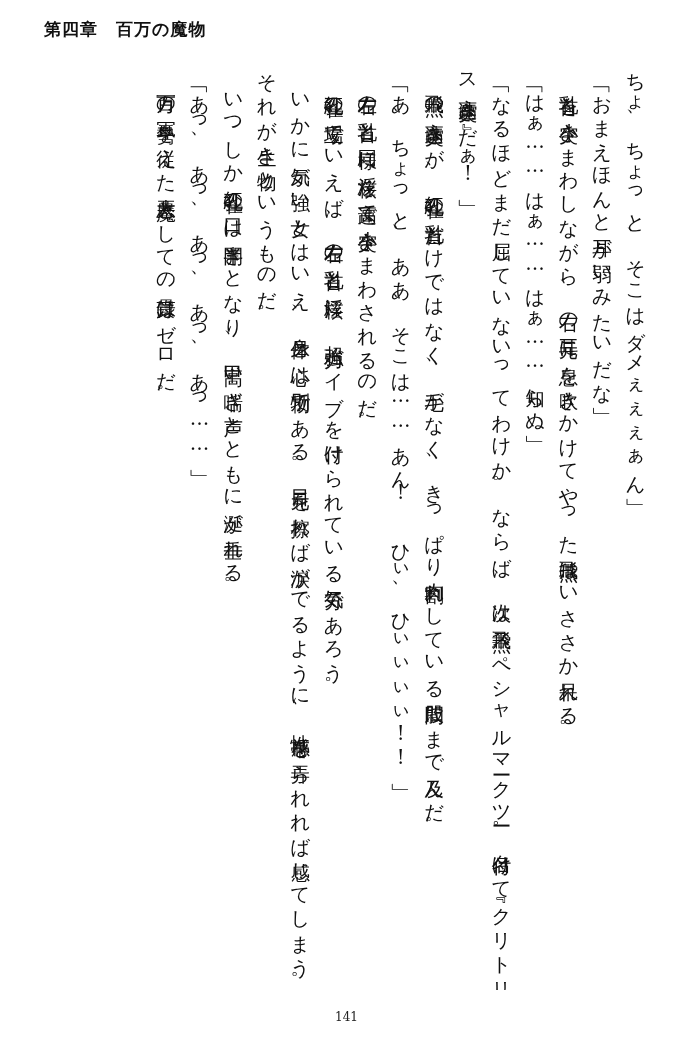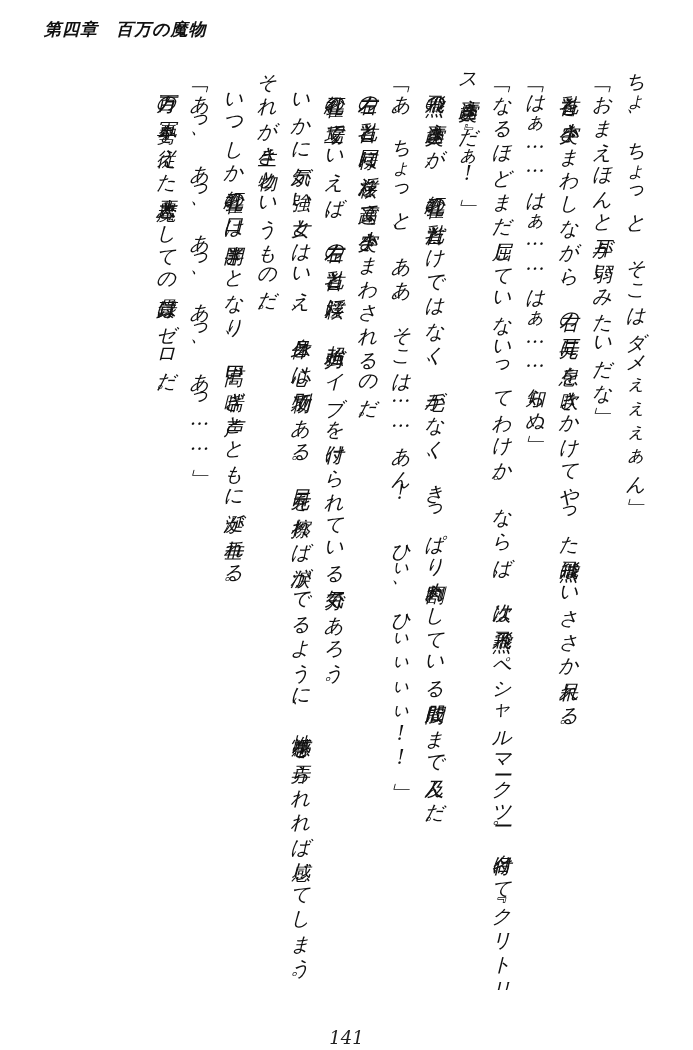--- a/index.html
+++ b/index.html
@@ -14,21 +14,20 @@
     color: #111111;
     position: relative;
     overflow: hidden;
   }
 
   .page {
     position: relative;
     width: 693px;
     height: 1050px;
     box-sizing: border-box;
-    font-style: italic;
   }
 
   
   .header {
     position: absolute;
     top: 18px;
     left: 44px;
     font-size: 17px;
     font-weight: bold;
     letter-spacing: 1px;
@@ -59,25 +58,25 @@
     margin: 0;
     padding: 0;
     display: block;
   }
   .para.indent {
     text-indent: 1em;
   }
 
   .footer-page {
     position: absolute;
-    bottom: 2px;
+    bottom: 26px;
     left: 0;
     width: 693px;
     text-align: center;
-    font-size: 18px;
+    font-size: 12px;
     color: #222;
     font-family: "DejaVu Serif", "Liberation Serif", serif;
   }
 </style>
 </head>
 <body>
 
 <div class="page">
 
   <div class="header">

